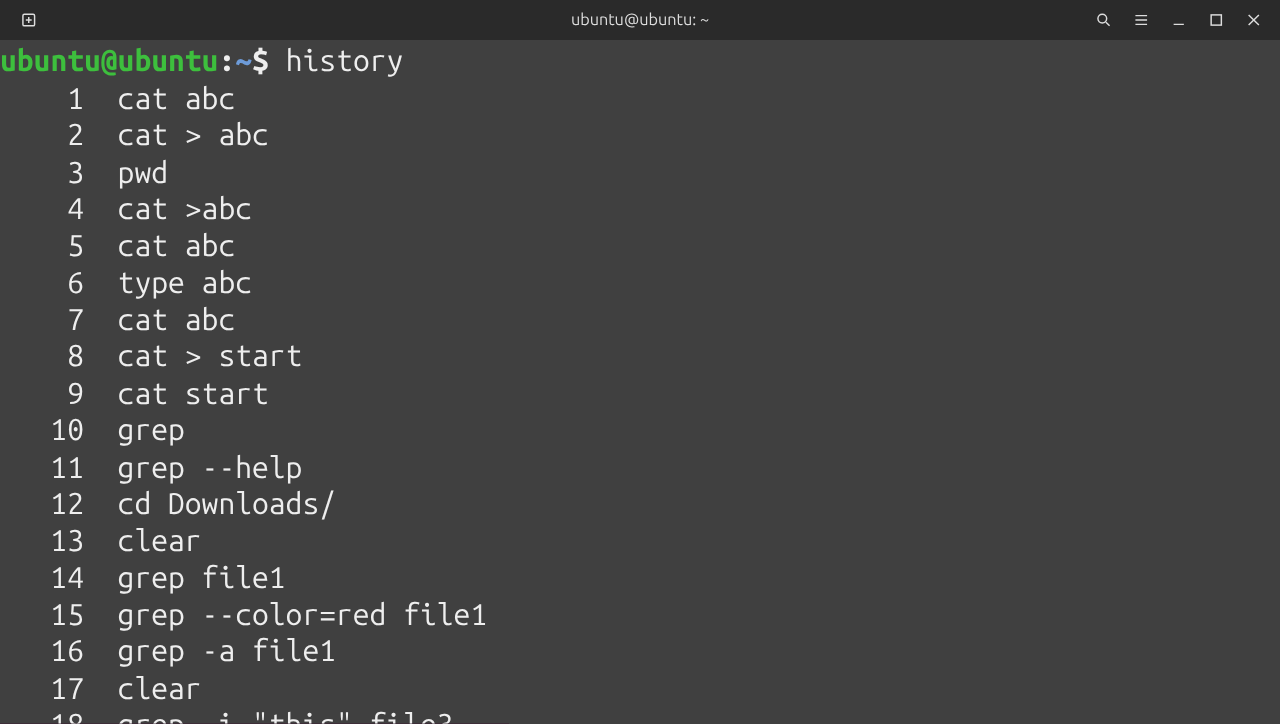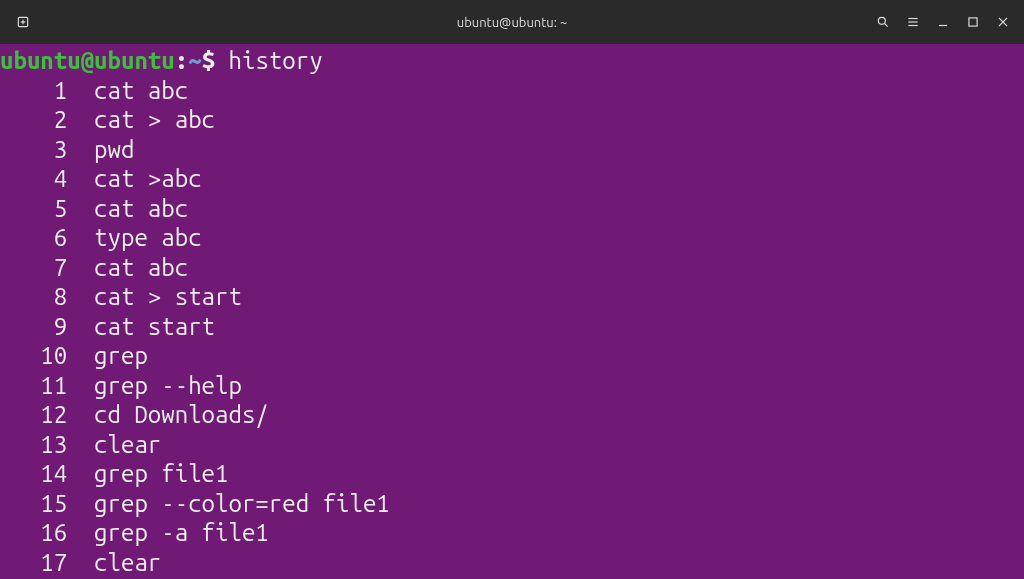--- a/index.html
+++ b/index.html
@@ -5,39 +5,39 @@
     * { margin:0; padding:0; box-sizing:border-box; }
     body {
       width:1024px; height:579px;
       background:#3a0a2a;
       font-family:"Ubuntu Mono","DejaVu Sans Mono",monospace;
       overflow:hidden;
       display:flex; flex-direction:column;
     }
     
     .titlebar {
-      height:44px; background:#2a2a2a;
+      height:32px; background:#2a2a2a;
       display:flex; align-items:center;
       color:#ccc; font-family:"Ubuntu",sans-serif;
       font-size:13px;
       user-select:none;
     }
     .tb-left  { width:200px; display:flex; align-items:center; padding-left:10px; gap:10px;}
     .tb-mid   { flex:1; text-align:center; color:#ddd; }
     .tb-right { width:200px; display:flex; align-items:center; justify-content:flex-end; padding-right:8px; gap:4px;}
     .tb-btn {
       width:26px; height:26px; border-radius:4px;
       display:flex; align-items:center; justify-content:center;
       color:#ddd; font-size:12px;
     }
     .tb-btn svg { width:14px; height:14px; stroke:#ddd; fill:none; stroke-width:2; }
     
     .term {
       flex:1;
-      background:#701a75;
+      background:#404040;
       color:#eee;
       font-size:24px;
       line-height:1.23;
       padding:2px 0 0 0;
       white-space:pre;
       overflow:hidden;
     }
     .prompt-user { color:#3dbf3d; font-weight:bold; }
     .prompt-sep  { color:#eee; font-weight:bold; }
     .prompt-path { color:#6d9bd8; font-weight:bold; }

